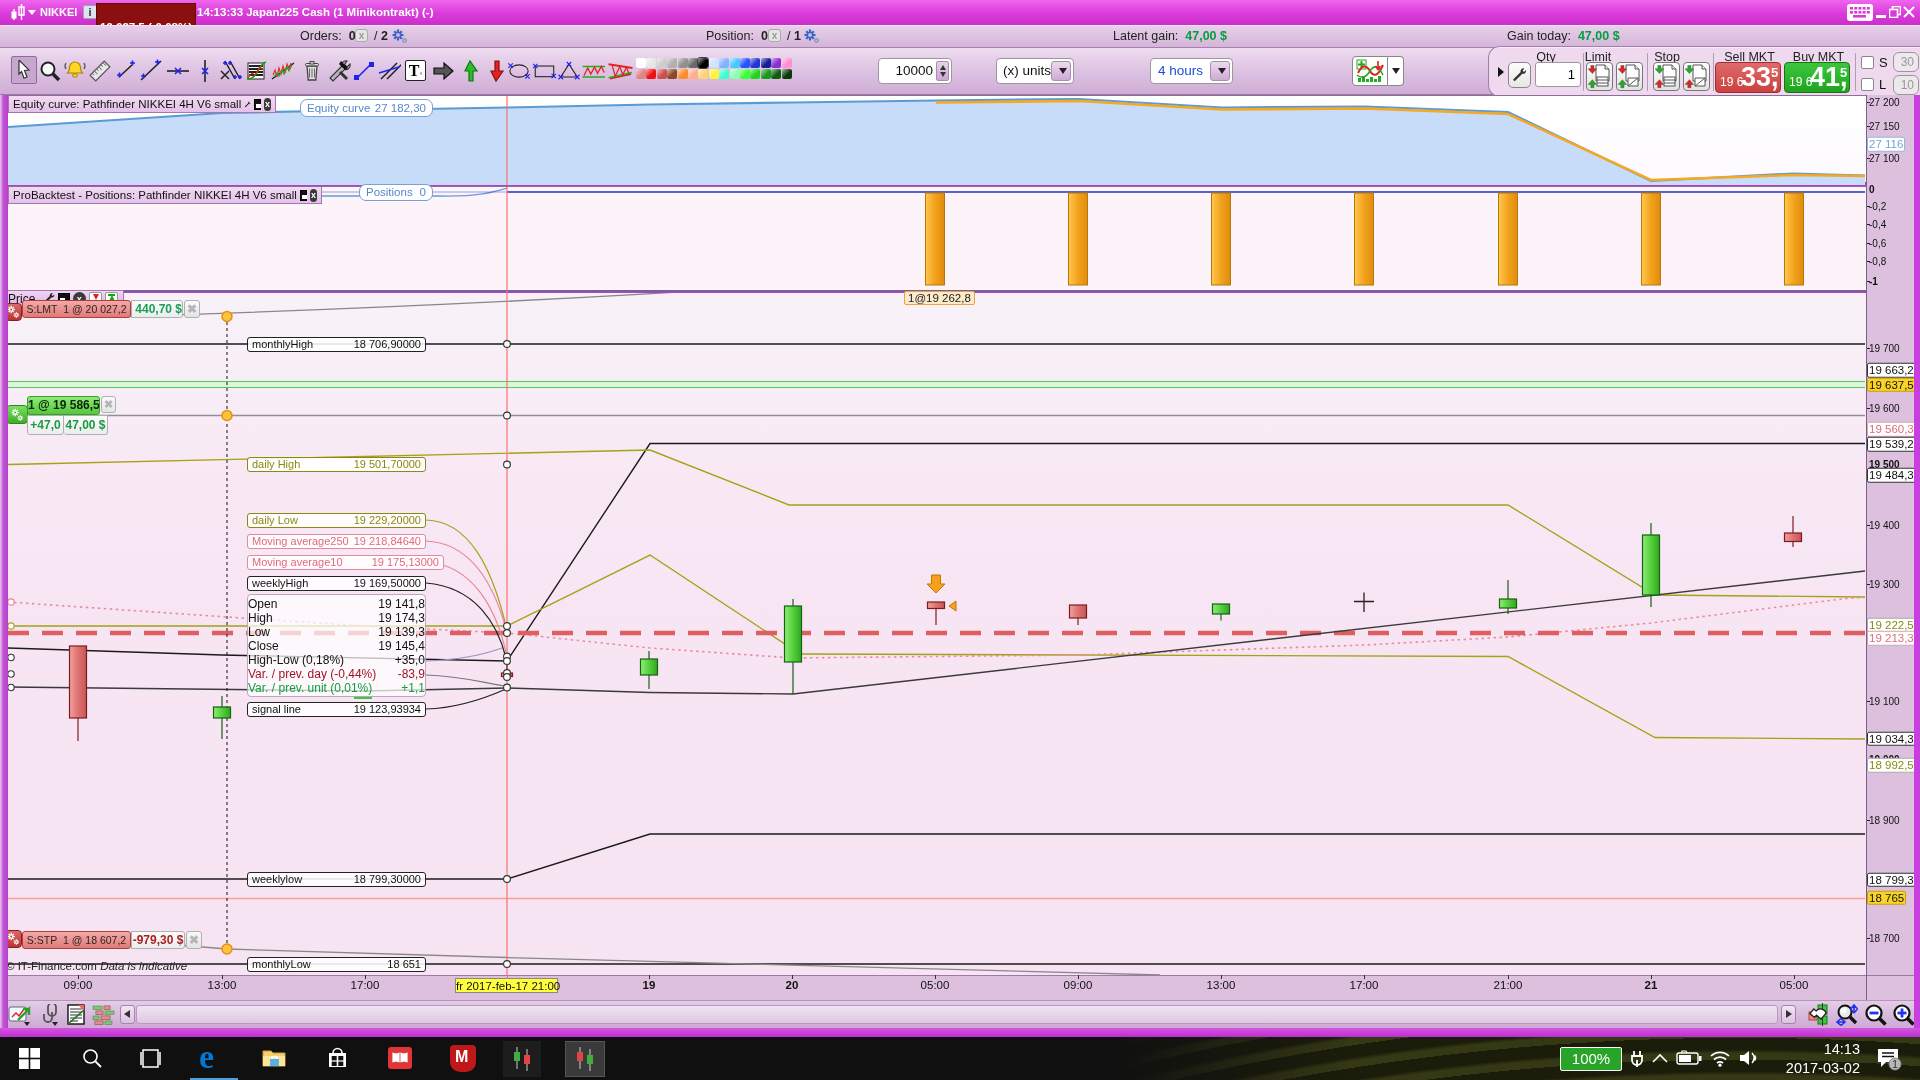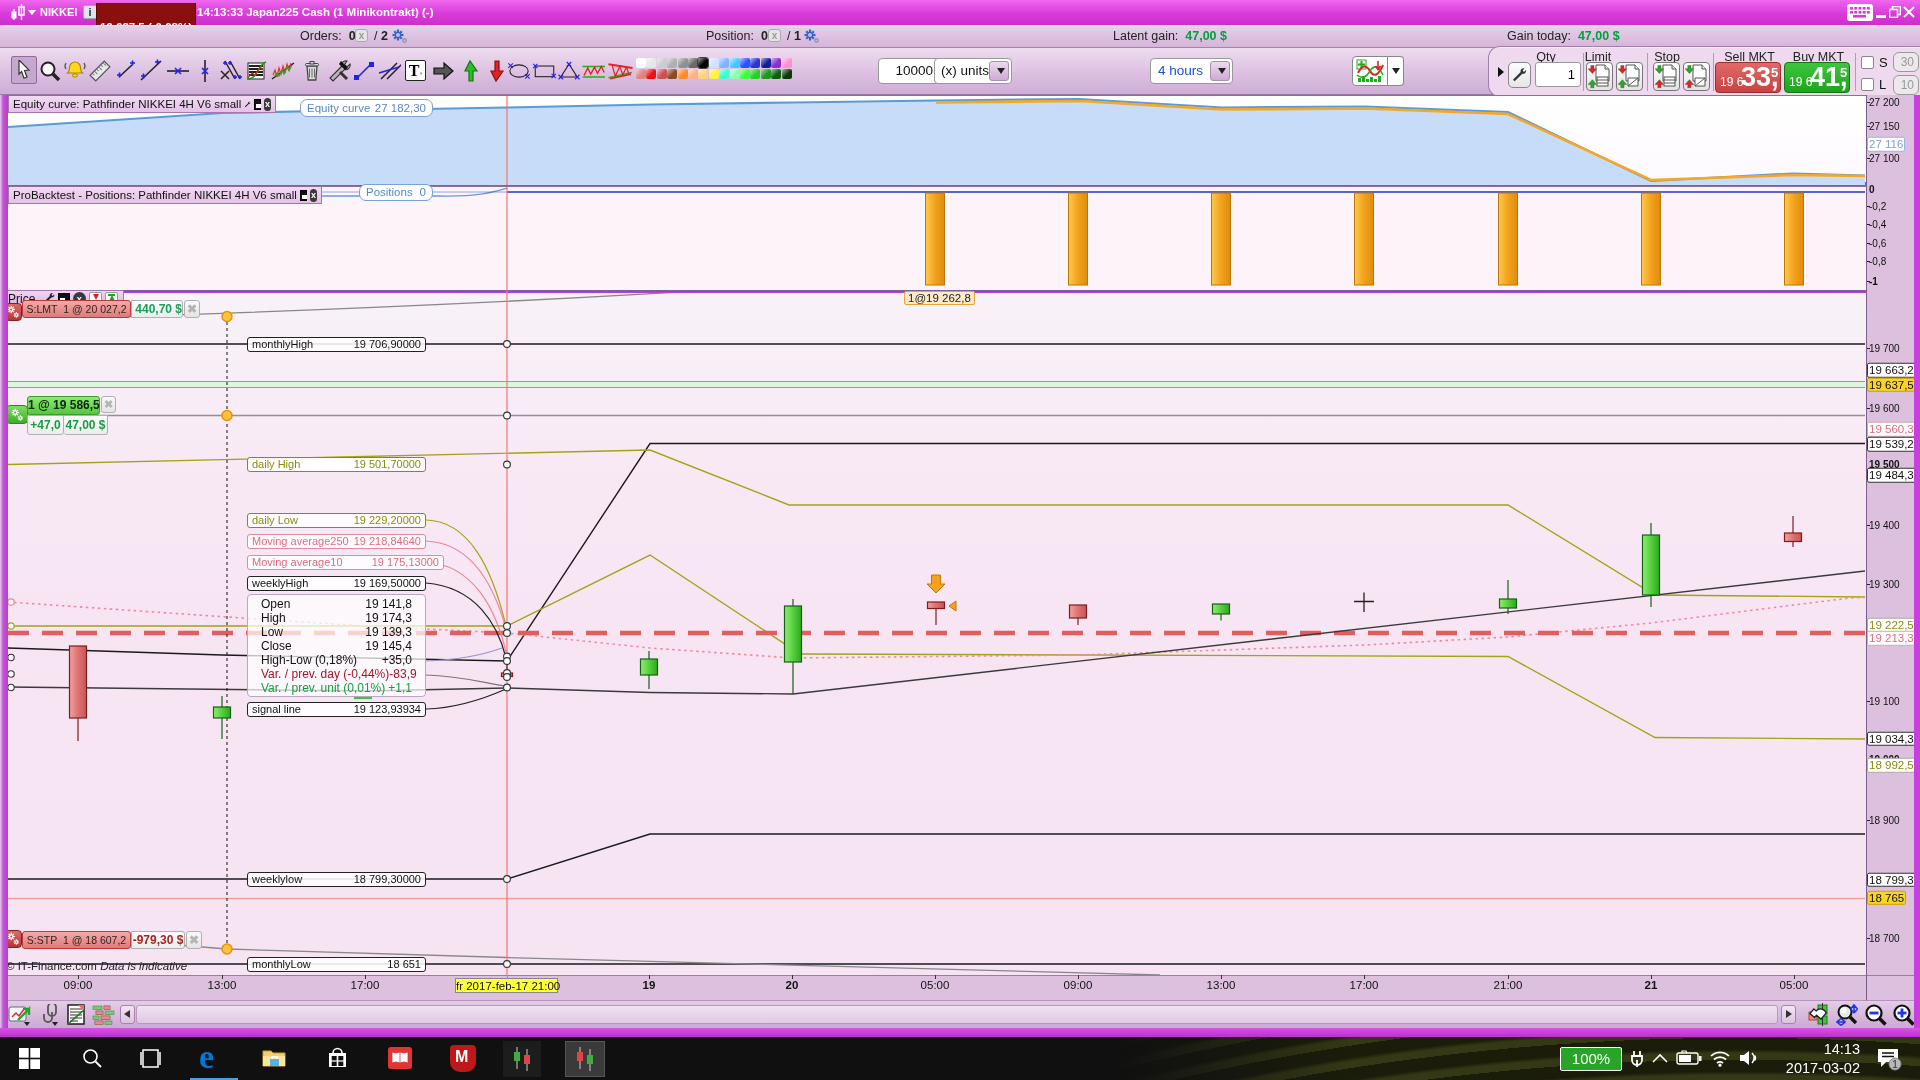--- a/index.html
+++ b/index.html
@@ -232,21 +232,21 @@
     <div class="abs" style="left:750px;top:69px;width:10px;height:10px;border-radius:2px;background:linear-gradient(135deg,rgba(255,255,255,.65),rgba(255,255,255,0) 55%),#20d420"></div>
     <div class="abs" style="left:761px;top:69px;width:10px;height:10px;border-radius:2px;background:linear-gradient(135deg,rgba(255,255,255,.65),rgba(255,255,255,0) 55%),#1a9a1a"></div>
     <div class="abs" style="left:771px;top:69px;width:10px;height:10px;border-radius:2px;background:linear-gradient(135deg,rgba(255,255,255,.65),rgba(255,255,255,0) 55%),#0d5f0d"></div>
     <div class="abs" style="left:782px;top:69px;width:10px;height:10px;border-radius:2px;background:linear-gradient(135deg,rgba(255,255,255,.65),rgba(255,255,255,0) 55%),#0a3a0a"></div>
     <div class="abs" style="left:878px;top:58px;width:74px;height:26px;background:#fff;border:1px solid #999;border-radius:4px">
 <div class="abs" style="right:18px;top:4px;font-size:13.5px;color:#111">10000</div>
 <div class="abs" style="right:2px;top:2px;width:13px;height:20px;background:linear-gradient(#e8d4ea,#caa6d0);border:1px solid #a98cb0;border-radius:2px"></div>
 <div class="abs" style="right:5px;top:6px;width:0;height:0;border-left:3.5px solid transparent;border-right:3.5px solid transparent;border-bottom:5px solid #333"></div>
 <div class="abs" style="right:5px;top:13px;width:0;height:0;border-left:3.5px solid transparent;border-right:3.5px solid transparent;border-top:5px solid #333"></div>
     </div>
-<div class="abs" style="left:934px;top:58px;width:78px;height:26px;background:#fff;border:1px solid #999;border-radius:4px">
+<div class="abs" style="left:996px;top:58px;width:78px;height:26px;background:#fff;border:1px solid #999;border-radius:4px">
 <div class="abs" style="left:6px;top:4px;font-size:13.5px;color:#111">(x) units</div>
 <div class="abs" style="right:2px;top:2px;width:20px;height:20px;background:linear-gradient(#ecdaee,#cfaad5);border:1px solid #a98cb0;border-radius:3px"></div>
 <div class="abs" style="right:6px;top:9px;width:0;height:0;border-left:4.5px solid transparent;border-right:4.5px solid transparent;border-top:6px solid #222"></div>
     </div>
 <div class="abs" style="left:1150px;top:58px;width:83px;height:26px;background:#fff;border:1px solid #999;border-radius:4px">
 <div class="abs" style="left:7px;top:4px;font-size:13.5px;color:#1d4ed8">4 hours</div>
 <div class="abs" style="right:2px;top:2px;width:20px;height:20px;background:linear-gradient(#ecdaee,#cfaad5);border:1px solid #a98cb0;border-radius:3px"></div>
 <div class="abs" style="right:6px;top:9px;width:0;height:0;border-left:4.5px solid transparent;border-right:4.5px solid transparent;border-top:6px solid #222"></div>
     </div>
 <div class="abs" style="left:1352px;top:56px;width:36px;height:30px;background:#fff;border:1px solid #888;border-radius:4px 0 0 4px"></div>
@@ -588,21 +588,21 @@
           <circle cx="9.3" cy="10" r="0.8" fill="#c04040"></circle>
         </g>
       </svg>
     </div>
 <div class="abs" style="left:22px;top:931px;width:109px;height:18px;background:linear-gradient(#f4a9a9,#e07a7a);border:1.5px solid #b43c3c;border-radius:3px;font-size:10.5px;color:#30261e;text-align:center;line-height:16px;white-space:nowrap">S:STP&nbsp; 1 @ 18 607,2</div>
 <div class="abs" style="left:131px;top:931px;width:54px;height:18px;background:linear-gradient(#fbfbfb,#ececec);border:1px solid #b0b0b0;border-radius:0 3px 3px 0;font-size:12px;font-weight:bold;color:#aa2222;text-align:center;line-height:16px">-979,30 $</div>
 <div class="abs" style="left:186px;top:931px;width:16px;height:18px;background:linear-gradient(#fafafa,#e4e4e4);border:1px solid #b0b0b0;border-radius:3px;color:#b5b5b5;font-weight:bold;font-size:12px;text-align:center;line-height:16px">✖</div>
     <div class="abs" style="left:904px;top:291px;height:14px;background:#fdeac9;border:1px solid #e8a33d;border-radius:2px;font-size:11.5px;color:#222;line-height:12px;padding:0 3px">1@19 262,8</div>
     <div class="lblbox" style="left:247px;top:336.5px;width:179px;color:#111;border-color:#222">
       <span>monthlyHigh</span>
-      <span>19 706,90000</span>
+      <span>18 706,90000</span>
     </div>
     <div class="lblbox" style="left:247px;top:457px;width:179px;color:#8a8a10;border-color:#8a8a10">
       <span>daily High</span>
       <span>19 501,70000</span>
     </div>
     <div class="lblbox" style="left:247px;top:512.5px;width:179px;color:#8a8a10;border-color:#8a8a10">
       <span>daily Low</span>
       <span>19 229,20000</span>
     </div>
     <div class="lblbox" style="left:247px;top:533.5px;width:179px;color:#e06a7e;border-color:#e08a9a">
@@ -610,21 +610,21 @@
       <span>19 218,84640</span>
     </div>
     <div class="lblbox" style="left:247px;top:554.5px;width:197px;color:#e06a7e;border-color:#e08a9a">
       <span>Moving average10</span>
       <span>19 175,13000</span>
     </div>
     <div class="lblbox" style="left:247px;top:575.5px;width:179px;color:#111;border-color:#222">
       <span>weeklyHigh</span>
       <span>19 169,50000</span>
     </div>
-    <div class="abs" style="left:247px;top:594px;width:179px;height:103px;background:rgba(255,255,255,.72);border:1px solid #b9a8c2;border-radius:4px;padding:2px 13px">
+    <div class="abs" style="left:247px;top:594px;width:179px;height:103px;background:rgba(255,255,255,.72);border:1px solid #b9a8c2;border-radius:4px;padding:2px 0">
       <div style="display:flex;justify-content:space-between;font-size:12px;line-height:14px;color:#111;white-space:nowrap">
         <span>Open</span>
         <span>19 141,8</span>
       </div>
       <div style="display:flex;justify-content:space-between;font-size:12px;line-height:14px;color:#111;white-space:nowrap">
         <span>High</span>
         <span>19 174,3</span>
       </div>
       <div style="display:flex;justify-content:space-between;font-size:12px;line-height:14px;color:#111;white-space:nowrap">
         <span>Low</span>

